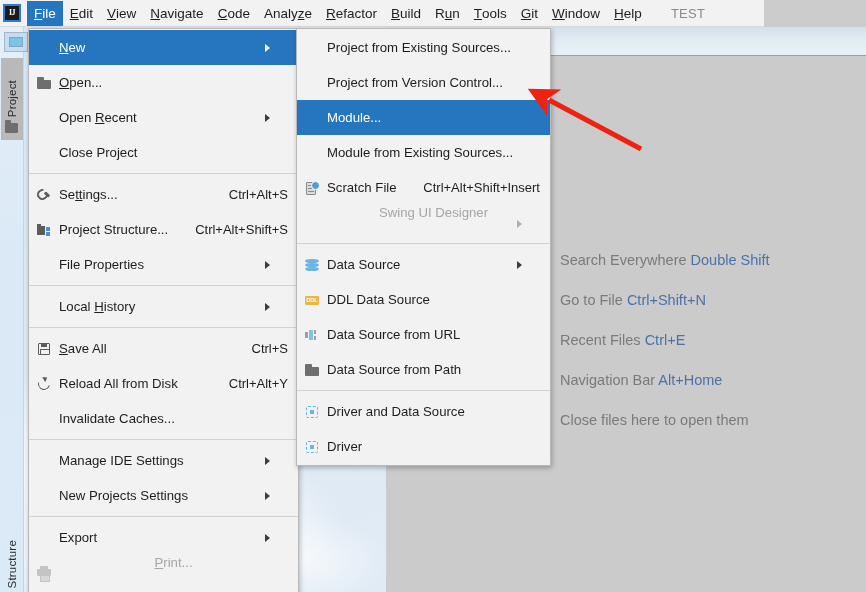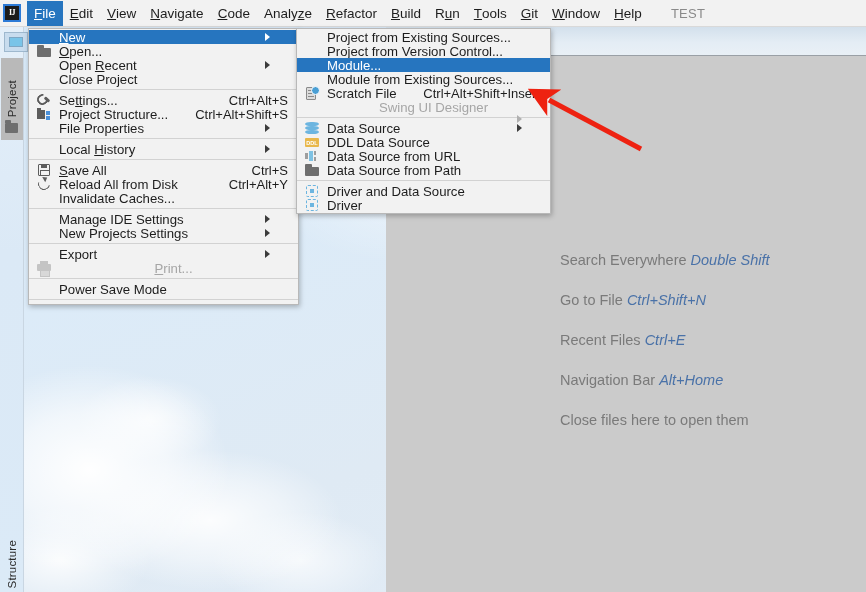--- a/index.html
+++ b/index.html
@@ -24,21 +24,21 @@
       radial-gradient(ellipse 170px 90px at 210px 520px, rgba(255,255,255,0.9) 0%, rgba(255,255,255,0.45) 45%, rgba(255,255,255,0) 78%),
       radial-gradient(ellipse 120px 70px at 60px 560px, rgba(255,255,255,0.85) 0%, rgba(255,255,255,0) 75%),
       radial-gradient(ellipse 110px 60px at 300px 560px, rgba(255,255,255,0.7) 0%, rgba(255,255,255,0) 80%),
       radial-gradient(ellipse 90px 55px at 150px 420px, rgba(255,255,255,0.75) 0%, rgba(255,255,255,0) 80%),
       radial-gradient(ellipse 220px 110px at 430px 180px, rgba(255,255,255,0.55) 0%, rgba(255,255,255,0) 78%),
       linear-gradient(160deg, #d6e8f7 0%, #dcebf8 40%, #dfeaf4 75%, #e2ecf6 100%);
   }
 
   
   .menubar {
-    position: absolute; left: 0; top: 0; width: 866px; height: 27px;
+    position: absolute; left: 0; top: 0; width: 764px; height: 27px;
     background: #f2f2f2;
     display: flex; align-items: center;
     border-bottom: 1px solid #d9d9d9;
     z-index: 20;
   }
   .ij-logo {
     width: 18px; height: 18px; margin-left: 3px; margin-right: 6px;
     background: #1b1b1b;
     border: 2px solid #2c7ad6;
     display: flex; align-items: center; justify-content: center;
@@ -114,38 +114,38 @@
   }
 
   
   .welcome {
     position: absolute; left: 560px; top: 252px; width: 306px;
     z-index: 5;
   }
   .welcome-row {
     font-size: 14.5px; color: #7a7a7a; margin-bottom: 24px; white-space: nowrap;
   }
-  .welcome-row .key { color: #4a72a8; font-style: italic; }
+  .welcome-row .key { color: #4a72a8; }
 
   
   .popup {
     position: absolute;
     background: #f2f2f2;
     border: 1px solid #b8b8b8;
     box-shadow: 1px 2px 5px rgba(0,0,0,0.26);
     z-index: 30;
     padding: 1px 0;
   }
   #file-menu  { left: 28px; top: 28px;  width: 271px; }
   #new-menu   { left: 296px; top: 28px; width: 255px; }
 
   .mrow {
     position: relative;
     display: flex; align-items: center;
-    height: 14px; padding-left: 30px; padding-right: 10px;
+    height: 35px; padding-left: 30px; padding-right: 10px;
     font-size: 13.2px; color: #1d1d1d; white-space: nowrap;
     cursor: default;
   }
   .mrow.sel { background: #2675bf; color: #ffffff; }
   .mrow.disabled { color: #a6a6a6; flex-direction: column; }
   .mrow .mn { text-decoration: underline; }
   .mrow .accel {
     margin-left: auto; padding-left: 26px;
     font-size: 13px; color: #1d1d1d;
   }

